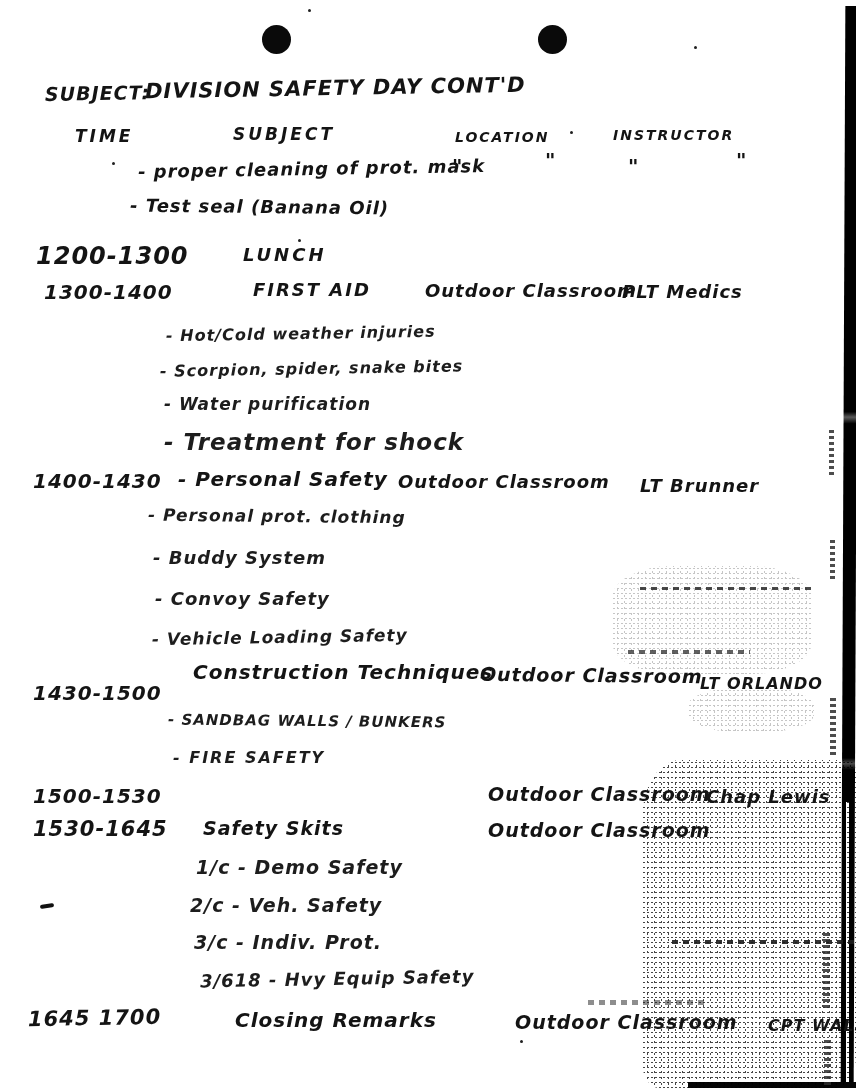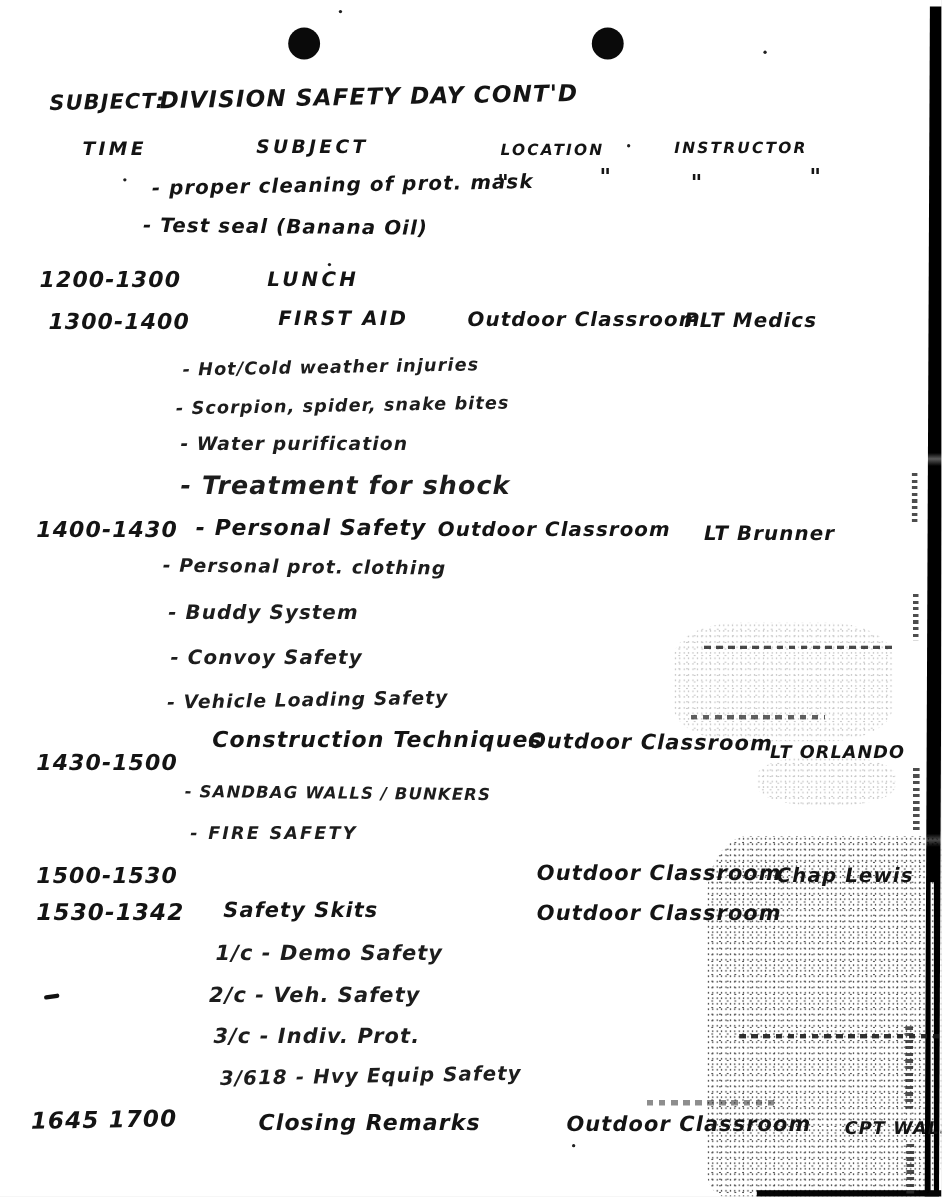--- a/index.html
+++ b/index.html
@@ -96,21 +96,21 @@
   <span class="hw caps" style="left:455px;top:130px;font-size:14px;letter-spacing:2px;">LOCATION</span>
   <span class="hw caps" style="left:613px;top:128px;font-size:14px;letter-spacing:2px;">INSTRUCTOR</span>
 
   <span class="hw rot-a" style="left:138px;top:160px;font-size:18px;">- proper cleaning of prot. mask</span>
   <span class="hw" style="left:452px;top:156px;font-size:20px;">"</span>
   <span class="hw" style="left:545px;top:150px;font-size:20px;">"</span>
   <span class="hw" style="left:628px;top:156px;font-size:20px;">"</span>
   <span class="hw" style="left:736px;top:150px;font-size:20px;">"</span>
   <span class="hw rot-c" style="left:130px;top:198px;font-size:18px;">- Test seal (Banana Oil)</span>
 
-  <span class="hw" style="left:36px;top:244px;font-size:20px;font-style:italic;">1200-1300</span>
+  <span class="hw" style="left:36px;top:244px;font-size:24px;font-style:italic;">1200-1300</span>
   <span class="hw caps hdr" style="left:243px;top:246px;font-size:18px;">LUNCH</span>
 
   <span class="hw" style="left:44px;top:282px;font-size:20px;">1300-1400</span>
   <span class="hw caps" style="left:253px;top:281px;font-size:18px;letter-spacing:2px;">First Aid</span>
   <span class="hw" style="left:425px;top:282px;font-size:18px;">Outdoor Classroom</span>
   <span class="hw" style="left:622px;top:283px;font-size:18px;">PLT Medics</span>
   <span class="hw lite rot-a" style="left:166px;top:326px;font-size:16px;">- Hot/Cold weather injuries</span>
   <span class="hw lite rot-a" style="left:160px;top:361px;font-size:16px;">- Scorpion, spider, snake bites</span>
   <span class="hw lite" style="left:164px;top:396px;font-size:17px;">- Water purification</span>
   <span class="hw lite" style="left:164px;top:431px;font-size:23px;">- Treatment for shock</span>
@@ -128,21 +128,21 @@
   <span class="hw" style="left:193px;top:662px;font-size:20px;">Construction Techniques</span>
   <span class="hw rot-c" style="left:480px;top:666px;font-size:19px;">Outdoor Classroom</span>
   <span class="hw caps" style="left:700px;top:676px;font-size:16px;">LT Orlando</span>
   <span class="hw lite caps rot-c" style="left:168px;top:714px;font-size:15px;">- Sandbag walls / Bunkers</span>
   <span class="hw lite caps" style="left:173px;top:750px;font-size:16px;letter-spacing:2px;">- Fire Safety</span>
 
   <span class="hw" style="left:33px;top:786px;font-size:20px;">1500-1530</span>
   <span class="hw" style="left:488px;top:785px;font-size:19px;">Outdoor Classroom</span>
   <span class="hw" style="left:706px;top:788px;font-size:18px;">Chap Lewis</span>
 
-  <span class="hw" style="left:33px;top:819px;font-size:21px;">1530-1342</span>
+  <span class="hw" style="left:33px;top:819px;font-size:21px;">1530-1645</span>
   <span class="hw" style="left:203px;top:819px;font-size:19px;">Safety Skits</span>
   <span class="hw" style="left:488px;top:821px;font-size:19px;">Outdoor Classroom</span>
   <span class="hw lite" style="left:196px;top:858px;font-size:19px;">1/c - Demo Safety</span>
   <span class="hw lite" style="left:190px;top:896px;font-size:19px;">2/c - Veh. Safety</span>
   <span class="hw lite" style="left:194px;top:933px;font-size:19px;">3/c - Indiv. Prot.</span>
   <span class="hw lite rot-a" style="left:200px;top:970px;font-size:18px;">3/618 - Hvy Equip Safety</span>
 
   <span class="hw rot-a" style="left:28px;top:1008px;font-size:21px;">1645 1700</span>
   <span class="hw" style="left:235px;top:1010px;font-size:20px;">Closing Remarks</span>
   <span class="hw" style="left:515px;top:1013px;font-size:19px;">Outdoor Classroom</span>

